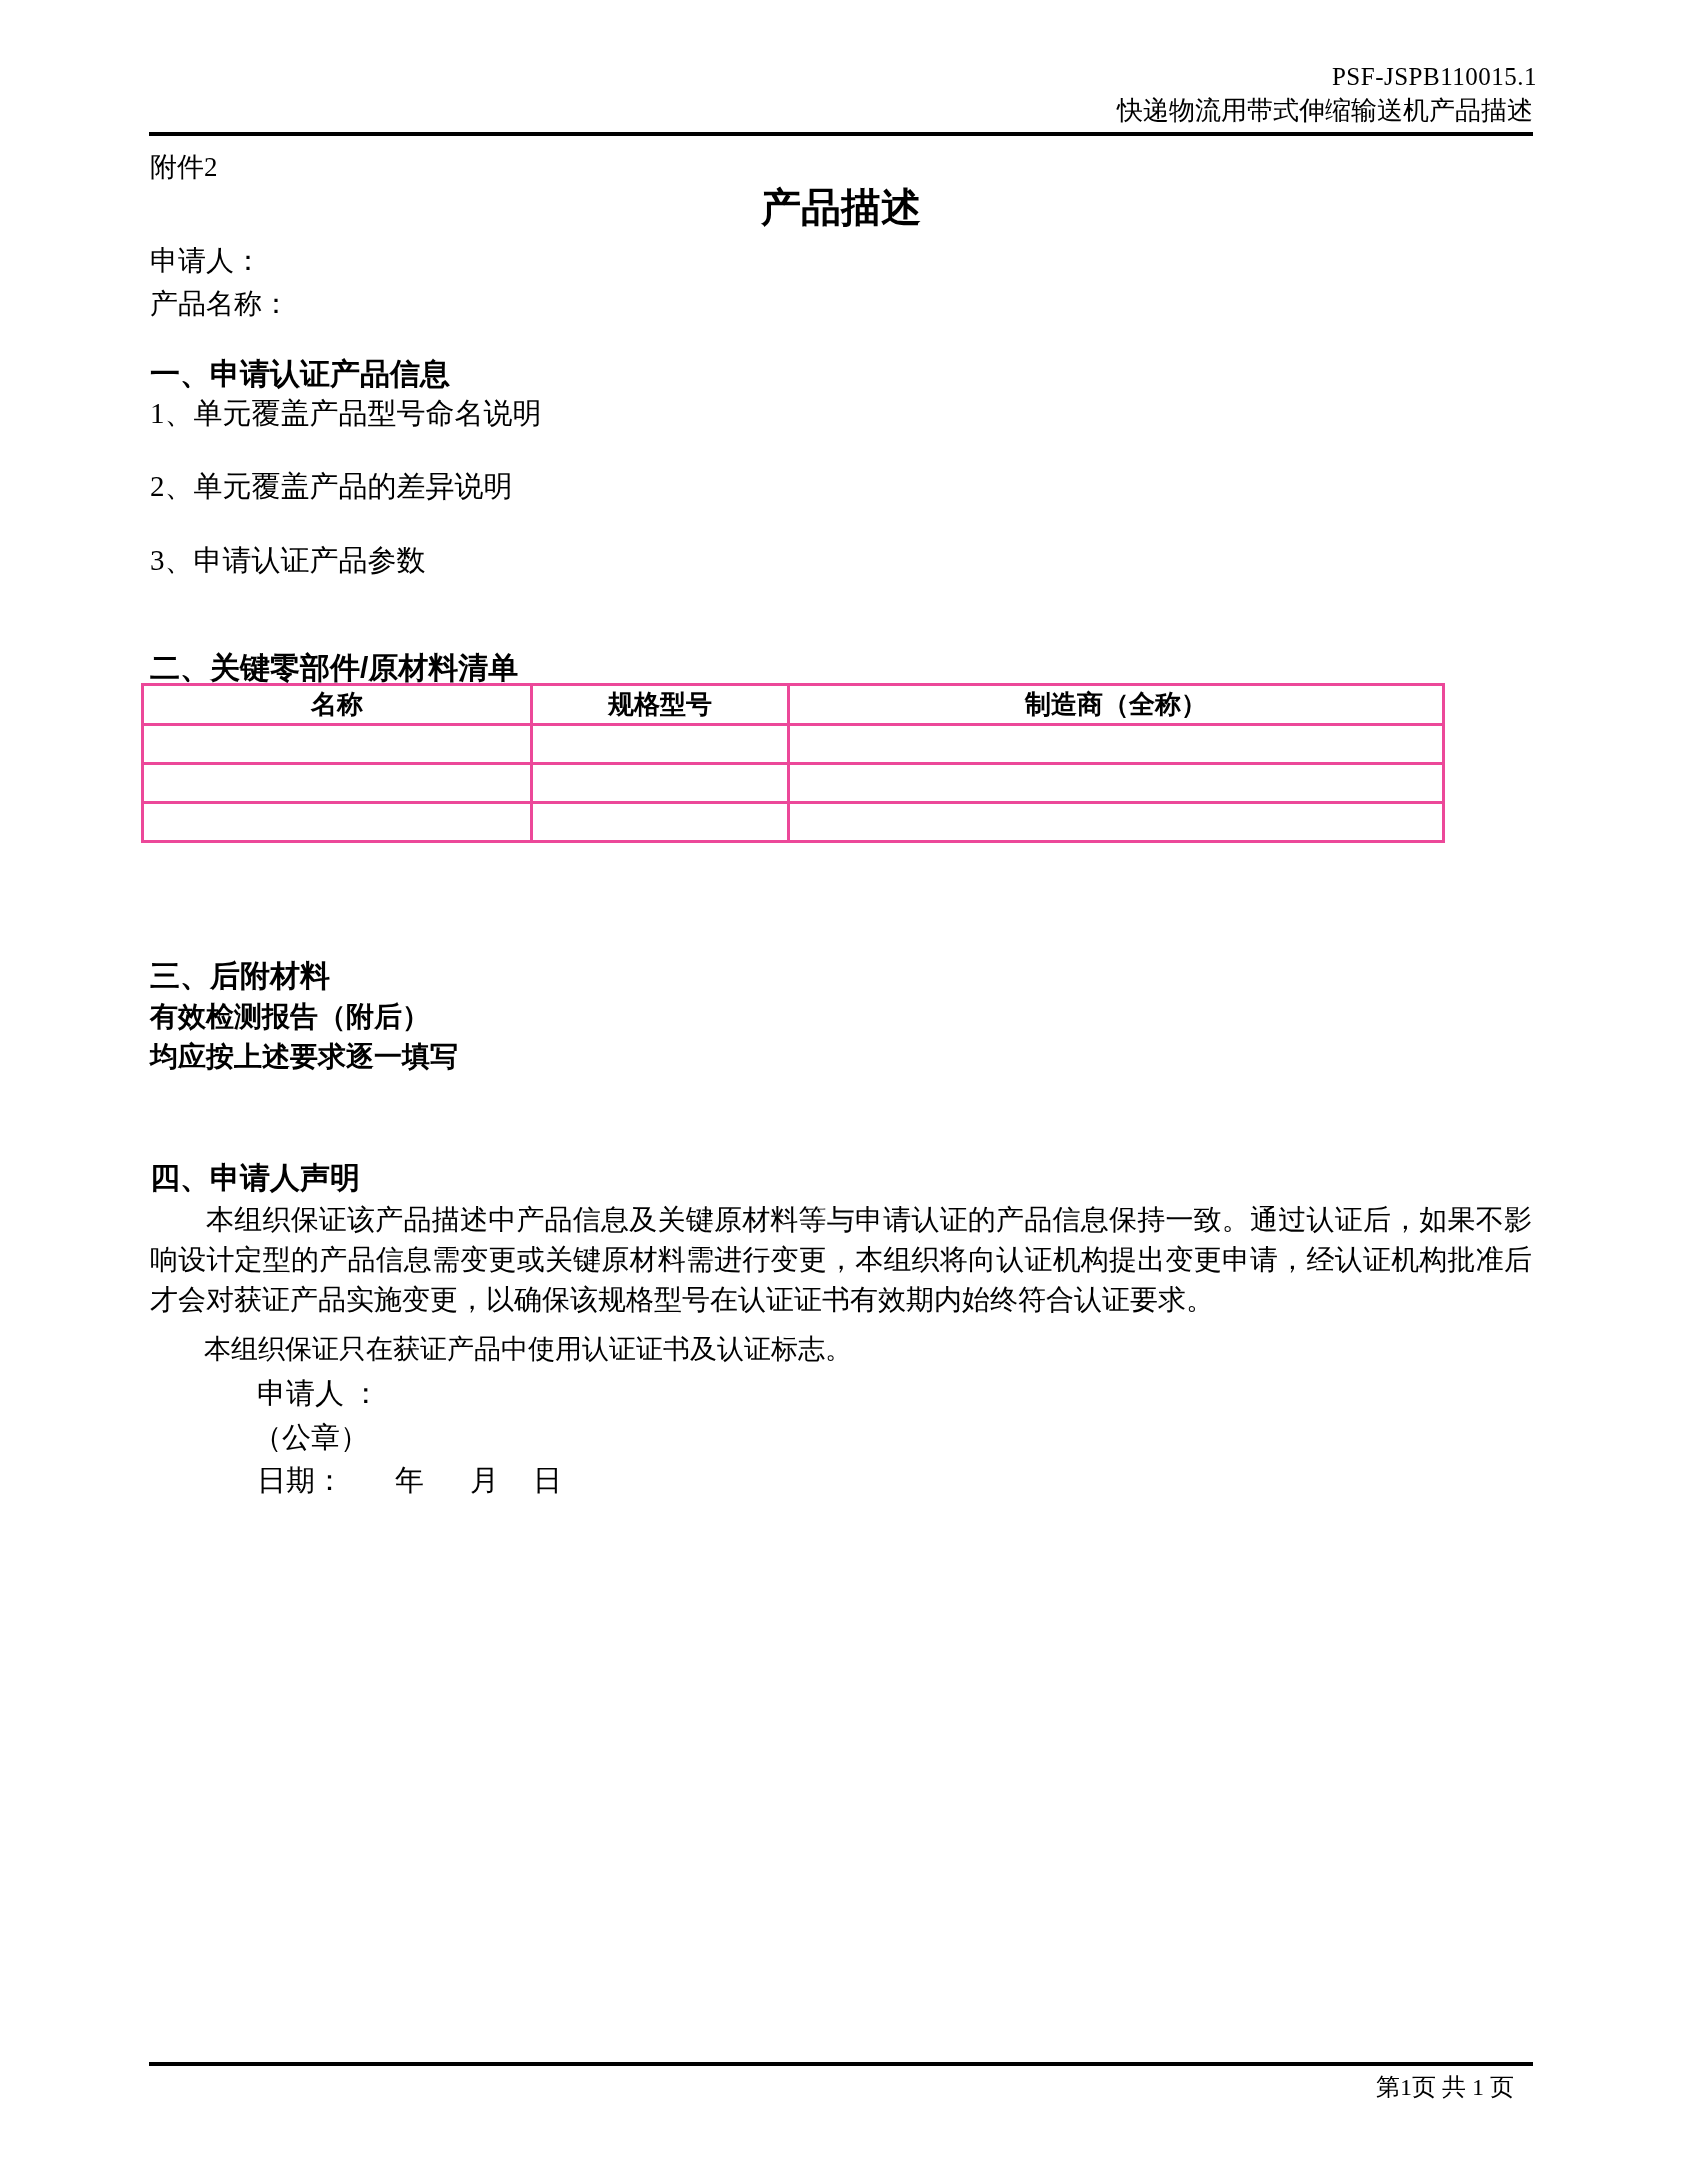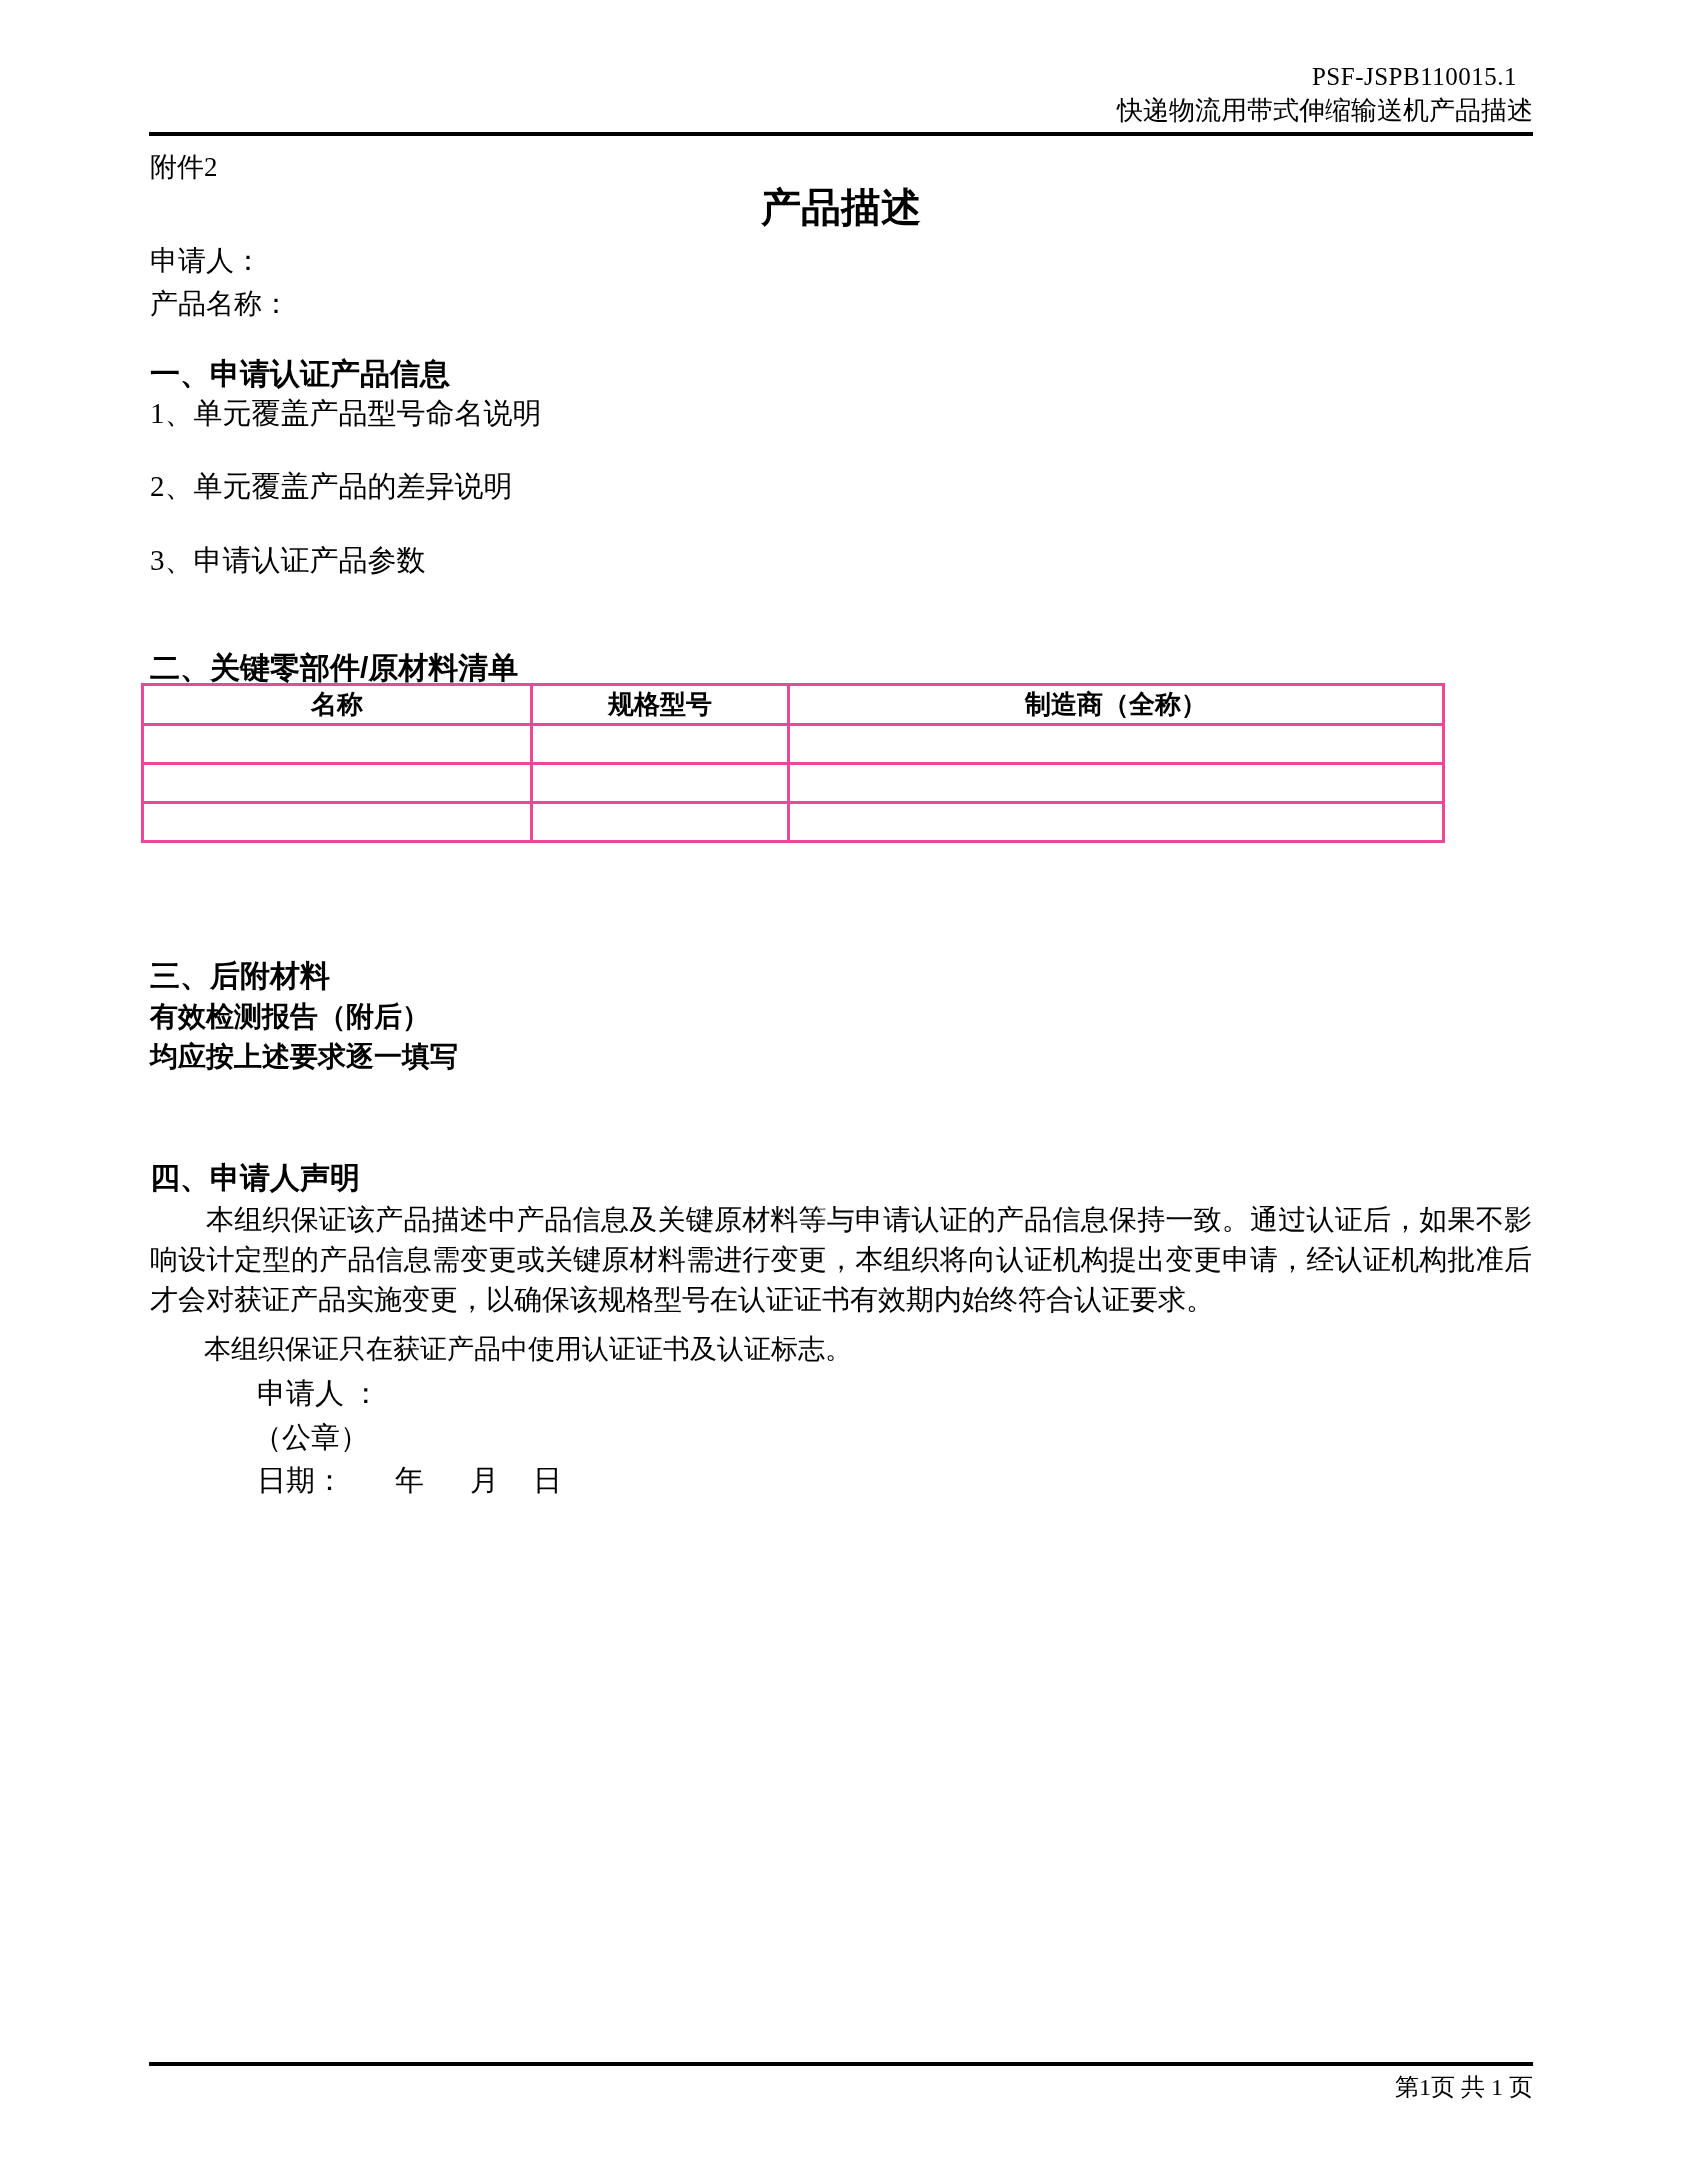--- a/index.html
+++ b/index.html
@@ -4,21 +4,21 @@
 <style>
   html,body{margin:0;padding:0;background:#e8e8e8;}
   .page{
     position:relative;
     width:1683px;height:2178px;
     background:#ffffff;color:#000;
     font-family:"Liberation Serif", serif;
     overflow:hidden;
   }
   .abs{position:absolute;}
-  .doc-num{top:63px;right:166px;font-size:25px;letter-spacing:0.5px;text-align:center;}
+  .doc-num{top:63px;right:146px;font-size:25px;letter-spacing:0.5px;text-align:center;}
   .doc-subtitle{top:93px;right:150px;font-size:26px;}
   .header-rule{top:132px;left:149px;right:150px;height:4px;background:#000;}
   .attachment{top:149px;left:150px;font-size:27px;}
   .main-title{top:180px;left:149px;width:1384px;text-align:center;
     font-size:40px;font-weight:bold;font-family:"Liberation Sans", sans-serif;}
   .plain-line{left:150px;font-size:28px;}
   .applicant-line{top:242px;}
   .product-line{top:285px;}
   .sec-heading{left:150px;font-size:30px;font-weight:bold;
     font-family:"Liberation Sans", sans-serif;}
@@ -58,21 +58,21 @@
     top:1331px;left:150px;width:1382px;font-size:27px;text-indent:2em;
   }
   .sig{left:257px;font-size:29px;}
   .sig-applicant{top:1374px;}
   .sig-seal{top:1418px;left:253px;}
   .sig-date{top:1461px;display:flex;align-items:baseline;}
   .sig-date .gap-year{margin-left:51px;}
   .sig-date .gap-month{margin-left:46px;}
   .sig-date .gap-day{margin-left:34px;}
   .footer-rule{top:2062px;left:149px;right:150px;height:4px;background:#000;}
-  .footer-text{top:2071px;right:150px;font-size:24px;text-align:center;}
+  .footer-text{top:2071px;right:169px;font-size:24px;text-align:center;}
 </style>
 </head>
 <body>
 
 <div class="page">
 
   <div class="abs doc-num">PSF-JSPB110015.1</div>
   <div class="abs doc-subtitle">快递物流用带式伸缩输送机产品描述</div>
   <div class="abs header-rule"></div>
 

